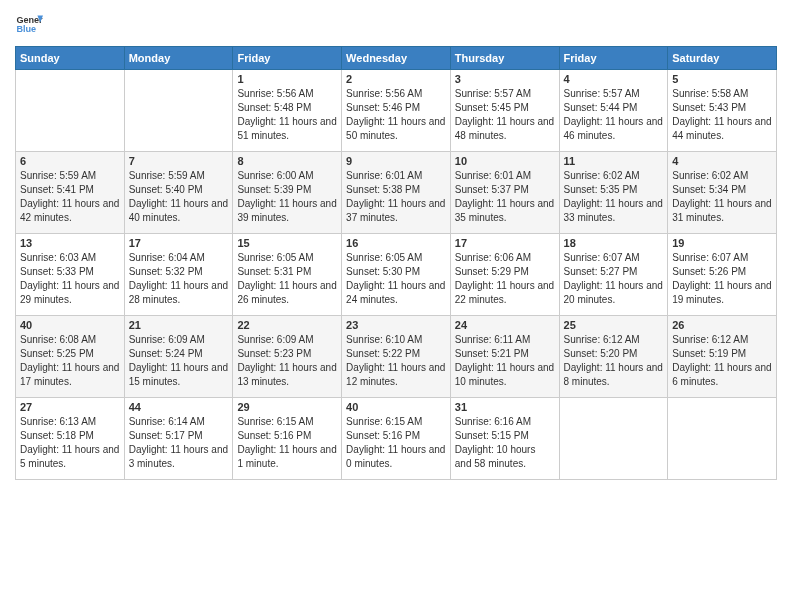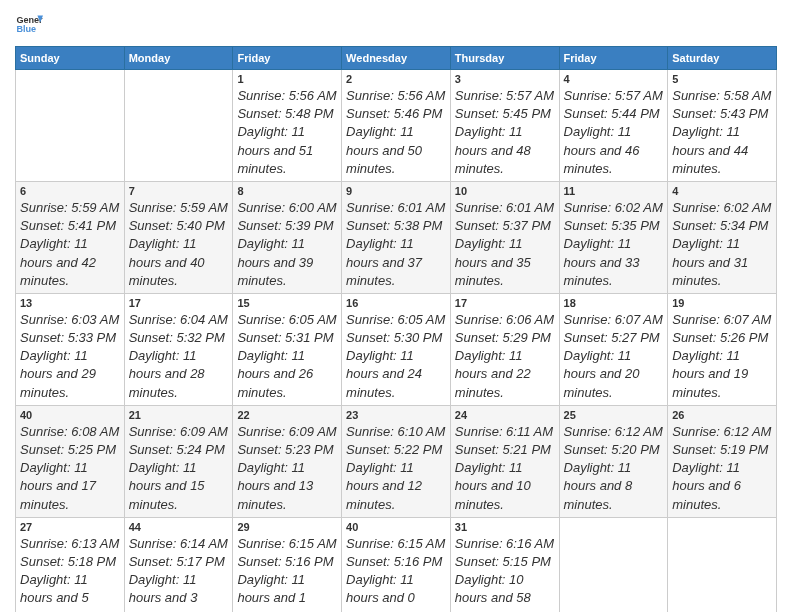--- a/index.html
+++ b/index.html
@@ -71,24 +71,23 @@
       background: #f5f5f5;
     }
     .day-num {
       font-size: 11px;
       font-weight: bold;
       color: #333;
       display: block;
       margin-bottom: 2px;
     }
     .day-info {
-      font-size: 13px;
+      font-size: 10px;
       color: #333;
       line-height: 1.4;
-      font-style: italic;
     }
     .empty-cell {
       background: #fff !important;
     }
   </style>
 </head>
 <body>
 
 <div class="page">
   <div class="header">

